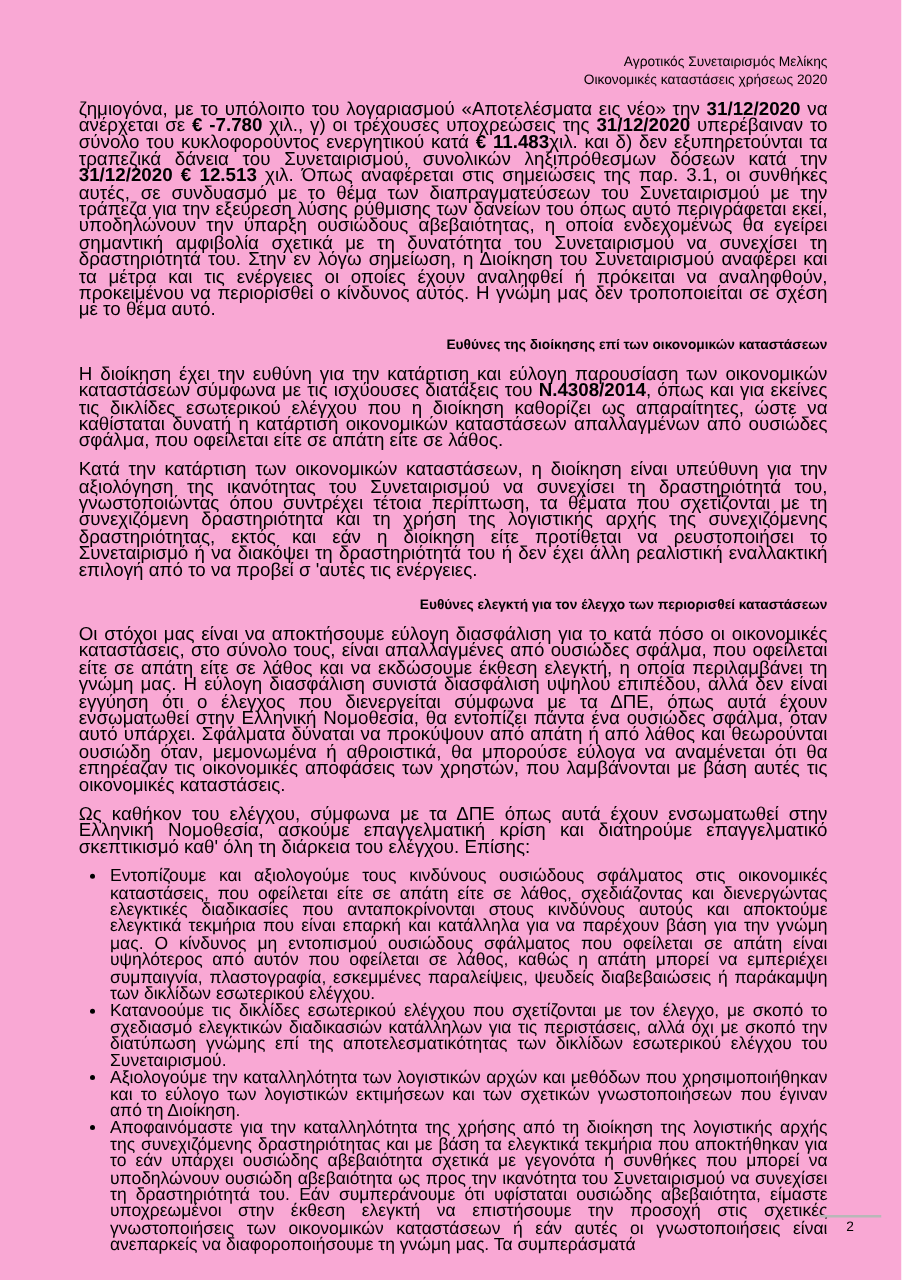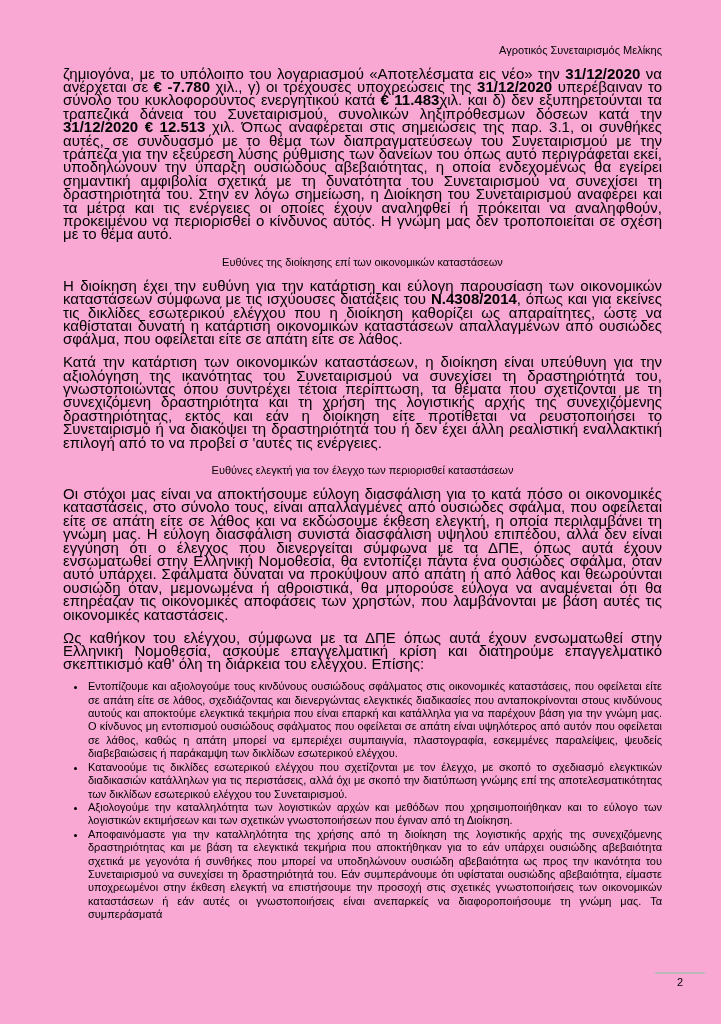--- a/index.html
+++ b/index.html
@@ -26,31 +26,31 @@
   }
   .content p.body-para {
     font-size: 15px;
     line-height: 13.4px;
     text-align: justify;
     margin-top: 9.5px;
   }
   .content h2.section-heading {
     font-size: 11px;
     line-height: 13.4px;
-    font-weight: normal;
-    text-align: center;
+    font-weight: bold;
+    text-align: right;
     margin-top: 15px;
   }
   ul.bullet-list {
     margin-top: 9.5px;
     padding-left: 24px;
     list-style: disc outside;
   }
   ul.bullet-list li {
-    font-size: 11px;
+    font-size: 14px;
     line-height: 13.4px;
     text-align: justify;
     padding-left: 1px;
   }
   .footer {
     position: absolute;
     left: 655px;
     top: 972px;
     width: 50px;
     border-top: 2px solid #b8b8b8;
@@ -61,20 +61,21 @@
   }
 </style>
 </head>
 <body>
 
 <div class="page">
   <div class="content">
 
     <div class="doc-header">
       <div>Αγροτικός Συνεταιρισμός Μελίκης</div>
+      <div>Οικονομικές καταστάσεις χρήσεως 2020</div>
     </div>
 
     <p class="body-para"><span>ζημιογόνα, με το υπόλοιπο του λογαριασμού «Αποτελέσματα εις νέο» την </span><b>31/12/2020</b><span> να ανέρχεται σε </span><b>€ -7.780</b><span> χιλ., γ) οι τρέχουσες υποχρεώσεις της </span><b>31/12/2020</b><span> υπερέβαιναν το σύνολο του κυκλοφορούντος ενεργητικού κατά </span><b>€ 11.483</b><span>χιλ. και δ) δεν εξυπηρετούνται τα τραπεζικά δάνεια του Συνεταιρισμού, συνολικών ληξιπρόθεσμων δόσεων κατά την </span><b>31/12/2020 € 12.513</b><span> χιλ. Όπως αναφέρεται στις σημειώσεις της παρ. 3.1, οι συνθήκες αυτές, σε συνδυασμό με το θέμα των διαπραγματεύσεων του Συνεταιρισμού με την τράπεζα για την εξεύρεση λύσης ρύθμισης των δανείων του όπως αυτό περιγράφεται εκεί, υποδηλώνουν την ύπαρξη ουσιώδους αβεβαιότητας, η οποία ενδεχομένως θα εγείρει σημαντική αμφιβολία σχετικά με τη δυνατότητα του Συνεταιρισμού να συνεχίσει τη δραστηριότητά του. Στην εν λόγω σημείωση, η Διοίκηση του Συνεταιρισμού αναφέρει και τα μέτρα και τις ενέργειες οι οποίες έχουν αναληφθεί ή πρόκειται να αναληφθούν, προκειμένου να περιορισθεί ο κίνδυνος αυτός. Η γνώμη μας δεν τροποποιείται σε σχέση με το θέμα αυτό.</span></p>
 
     <h2 class="section-heading">Ευθύνες της διοίκησης επί των οικονομικών καταστάσεων</h2>
 
     <p class="body-para"><span>Η διοίκηση έχει την ευθύνη για την κατάρτιση και εύλογη παρουσίαση των οικονομικών καταστάσεων σύμφωνα με τις ισχύουσες διατάξεις του </span><b>Ν.4308/2014</b><span>, όπως και για εκείνες τις δικλίδες εσωτερικού ελέγχου που η διοίκηση καθορίζει ως απαραίτητες, ώστε να καθίσταται δυνατή η κατάρτιση οικονομικών καταστάσεων απαλλαγμένων από ουσιώδες σφάλμα, που οφείλεται είτε σε απάτη είτε σε λάθος.</span></p>
 
     <p class="body-para"><span>Κατά την κατάρτιση των οικονομικών καταστάσεων, η διοίκηση είναι υπεύθυνη για την αξιολόγηση της ικανότητας του Συνεταιρισμού να συνεχίσει τη δραστηριότητά του, γνωστοποιώντας όπου συντρέχει τέτοια περίπτωση, τα θέματα που σχετίζονται με τη συνεχιζόμενη δραστηριότητα και τη χρήση της λογιστικής αρχής της συνεχιζόμενης δραστηριότητας, εκτός και εάν η διοίκηση είτε προτίθεται να ρευστοποιήσει το Συνεταιρισμό ή να διακόψει τη δραστηριότητά του ή δεν έχει άλλη ρεαλιστική εναλλακτική επιλογή από το να προβεί σ 'αυτές τις ενέργειες.</span></p>
 

